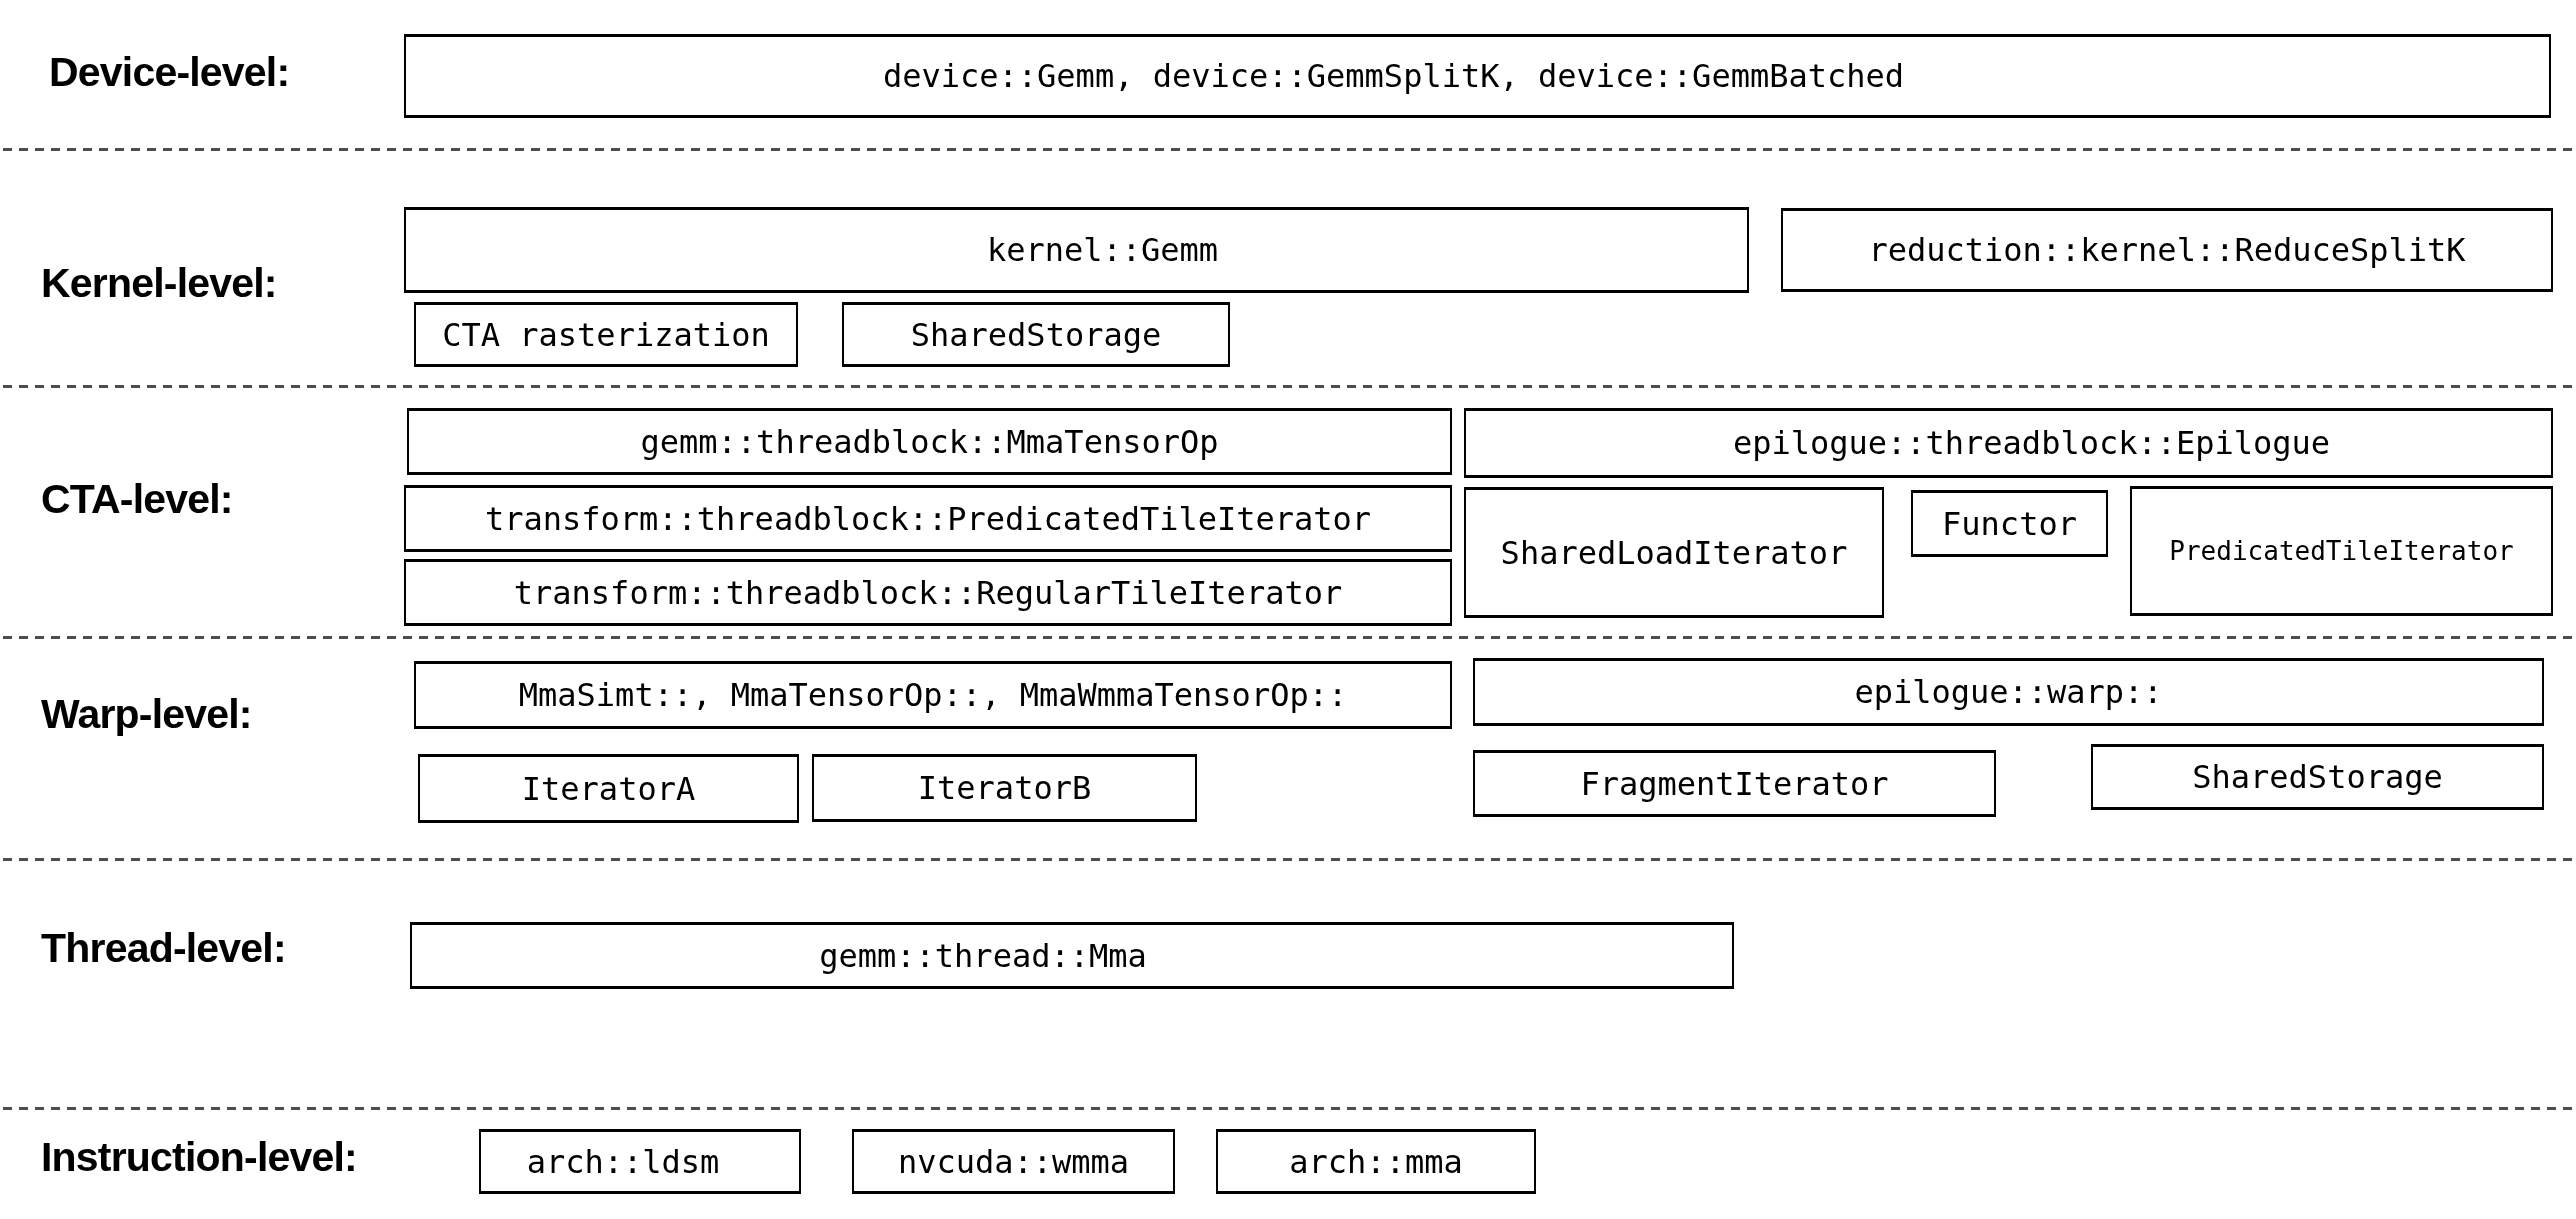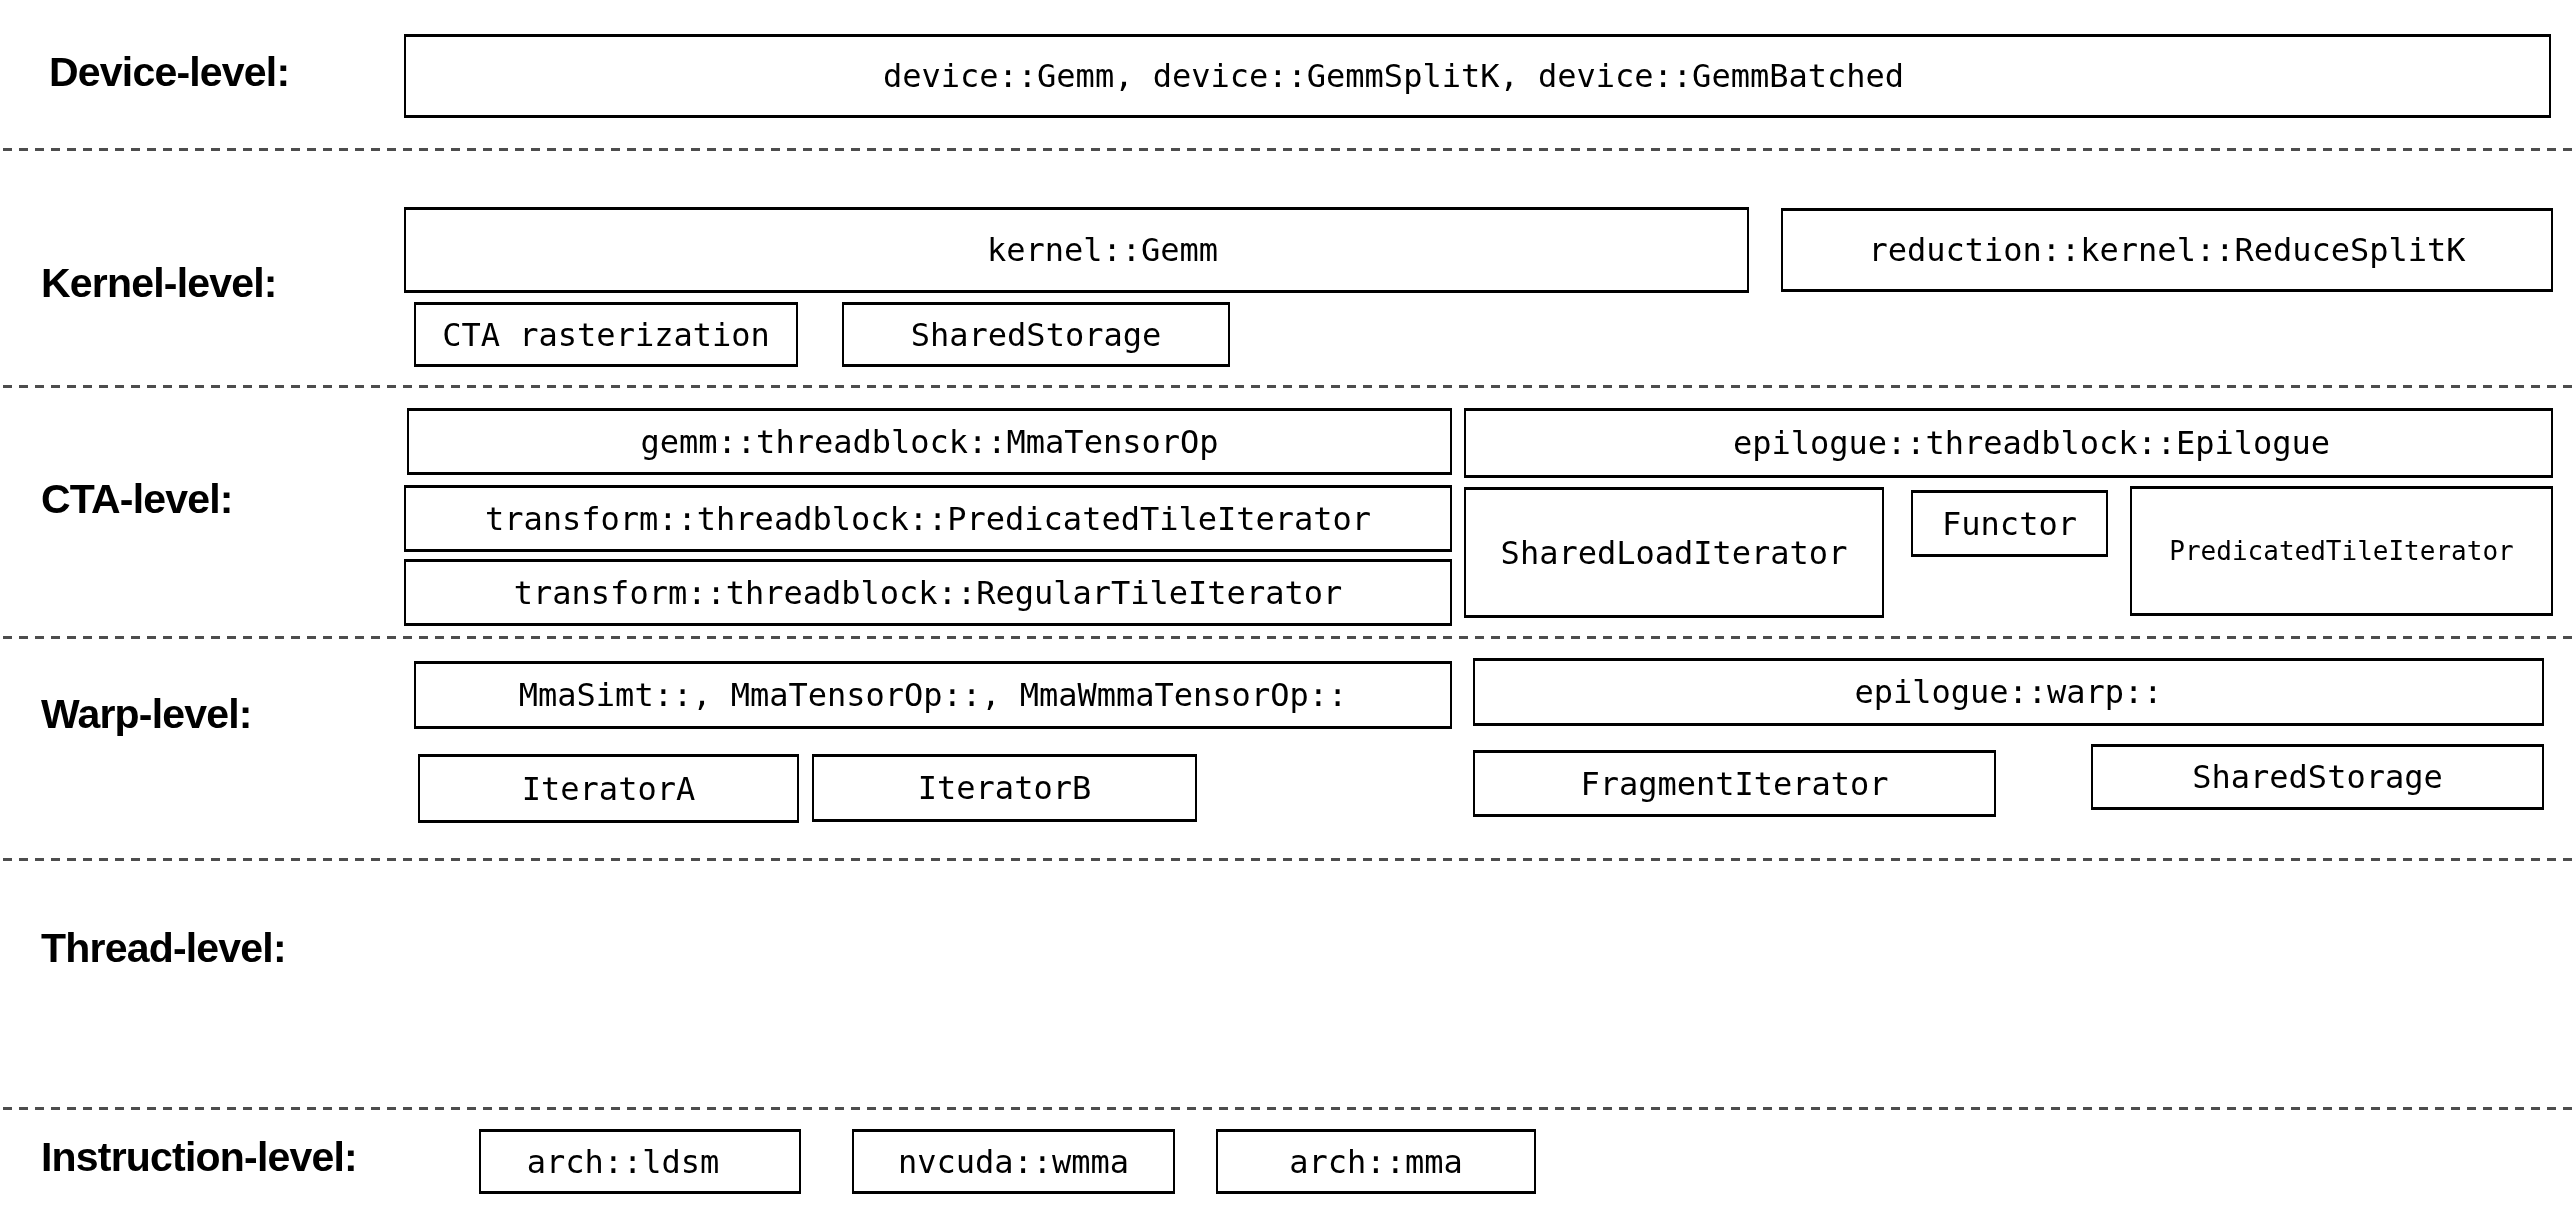--- a/index.html
+++ b/index.html
@@ -120,20 +120,23 @@
   <div class="box" style="left:812px; top:754px; width:385px; height:68px">
     <span class="t">IteratorB</span>
   </div>
   <div class="box" style="left:1473px; top:750px; width:523px; height:67px">
     <span class="t">FragmentIterator</span>
   </div>
   <div class="box" style="left:2091px; top:744px; width:453px; height:66px">
     <span class="t">SharedStorage</span>
   </div>
 
+  <div class="box" style="left:410px; top:922px; width:1324px; height:67px">
+    <span class="t" style="left:-89px">gemm::thread::Mma</span>
+  </div>
 
   <div class="box" style="left:479px; top:1129px; width:322px; height:65px">
     <span class="t" style="left:-17px">arch::ldsm</span>
   </div>
   <div class="box" style="left:852px; top:1129px; width:323px; height:65px">
     <span class="t">nvcuda::wmma</span>
   </div>
   <div class="box" style="left:1216px; top:1129px; width:320px; height:65px">
     <span class="t">arch::mma</span>
   </div>

